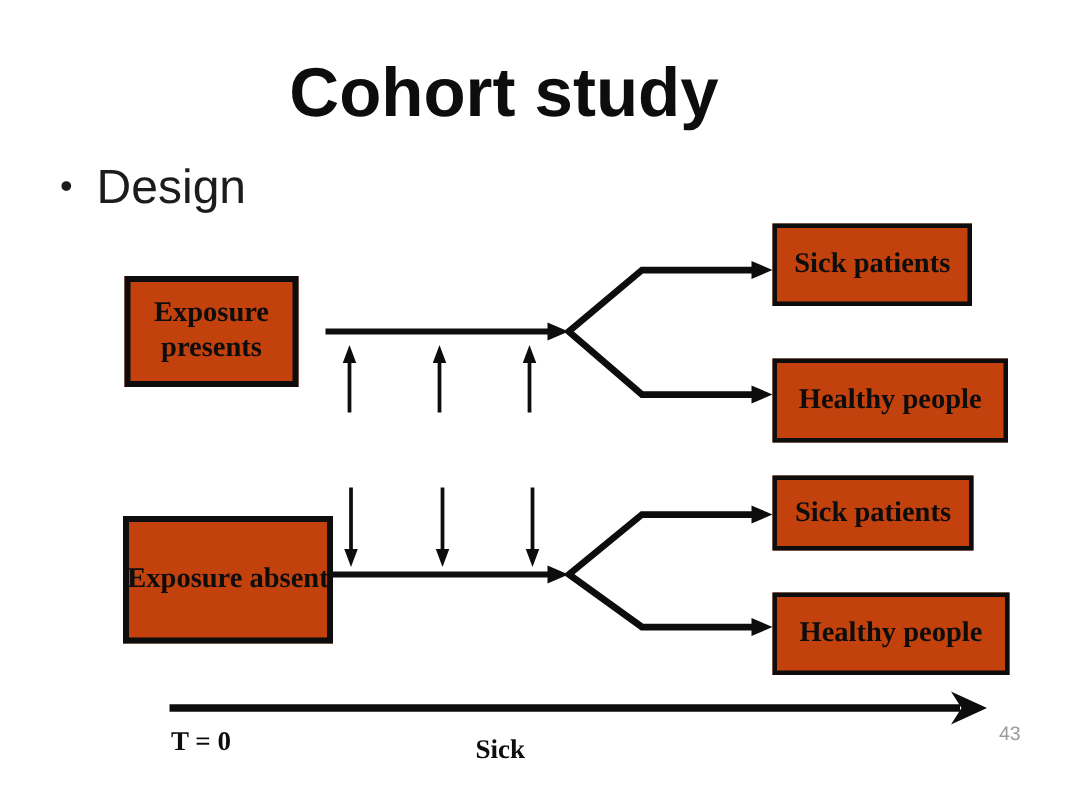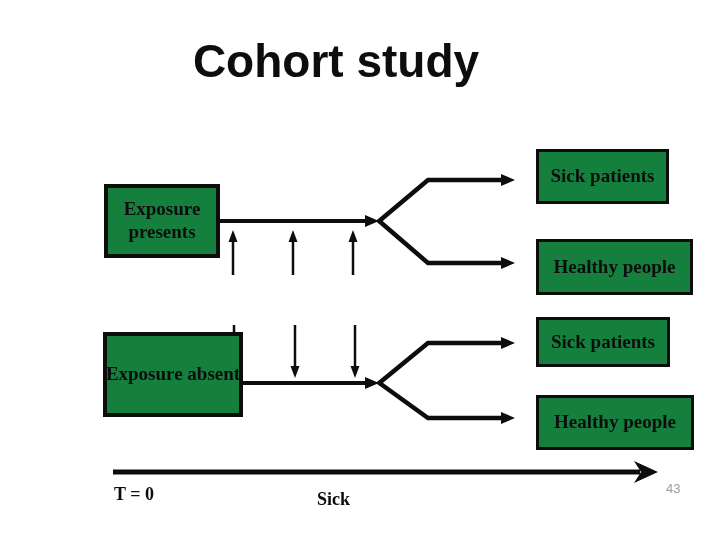--- a/index.html
+++ b/index.html
@@ -11,52 +11,55 @@
     position:absolute; top:36px; left:0; width:672px; text-align:center;
     font-size:46px; font-weight:bold; line-height:50px; color:#0d0d0d;
     font-family:"Liberation Sans", sans-serif;
   }
   .bullet-line {
     position:absolute; top:106px; left:40px; font-size:32px; line-height:36px;
     color:#1c1c1c; font-family:"Liberation Sans", sans-serif;
   }
   .bullet-line .marker { font-size:24px; vertical-align:3px; margin-right:16px; }
   .box {
-    position:absolute; box-sizing:border-box; background:#15803d;
+    position:absolute; box-sizing:border-box; background:#c2410c;
     border:3px solid #0d0d0d; display:flex; align-items:center; justify-content:center;
     text-align:center; font-family:"Liberation Serif", serif; font-weight:bold;
-    font-size:19px; line-height:1.2; color:#0d0d0d;margin-left:21px;
+    font-size:19px; line-height:1.2; color:#0d0d0d;
   }
   #box-exposure-present { left:83px;  top:184px; width:116px; height:74px; border-width:4px; }
   #box-sick-top         { left:515px; top:149px; width:133px; height:55px; }
   #box-healthy-top      { left:515px; top:239px; width:157px; height:56px; }
   #box-monitoring       { left:209px; top:275px; width:163px; height:48px; border-style:dotted; }
   #box-sick-bottom      { left:515px; top:317px; width:134px; height:50px; }
   #box-healthy-bottom   { left:515px; top:395px; width:158px; height:55px; }
-  #box-exposure-absent  { left:82px;  top:332px; width:140px; height:85px; border-width:4px; white-space:nowrap; }
+  #box-exposure-absent  { left:82px;  top:344px; width:140px; height:85px; border-width:4px; white-space:nowrap; }
   .axis-label {
     position:absolute; font-family:"Liberation Serif", serif; font-weight:bold;
     font-size:18px; color:#0d0d0d;
   }
   #t0-label   { left:114px; top:484px; }
   #time-label { left:317px; top:489px; }
   #page-number {
     position:absolute; left:666px; top:481px; font-size:13px; color:#9b9b9b;
     font-family:"Liberation Sans", sans-serif;
     text-align:right;
   }
   svg.overlay { position:absolute; left:0; top:0; pointer-events:none; }
 </style>
 </head>
 <body>
 
 <div class="slide">
 
   <div class="title">Cohort study</div>
 
+  <div class="bullet-line">
+    <span class="marker">•</span><span>Design</span>
+  </div>
 
   <svg class="overlay" width="720" height="540" viewBox="0 0 720 540">
     <g stroke="#0d0d0d" fill="#0d0d0d">
 
       <g>
         <line x1="217" y1="221" x2="366" y2="221" stroke-width="4"></line>
         <polygon points="379,221 365,215 365,227" stroke="none"></polygon>
       </g>
 
       <g fill="none" stroke-width="4.5">

